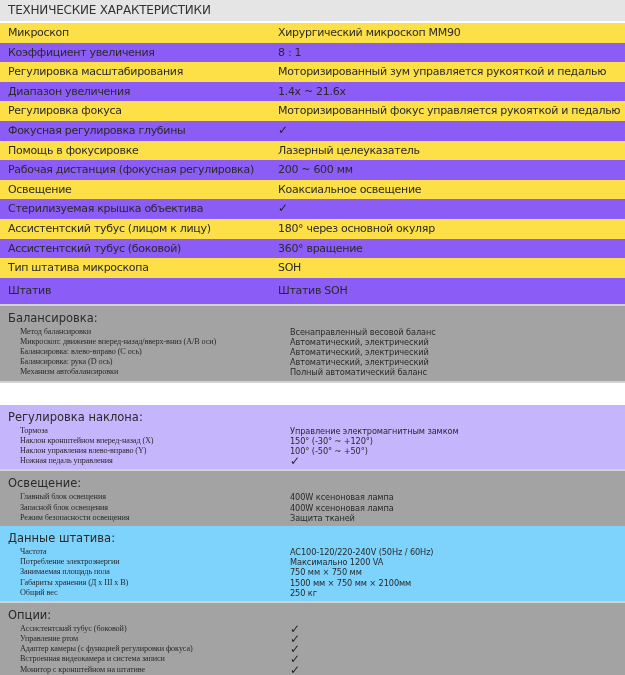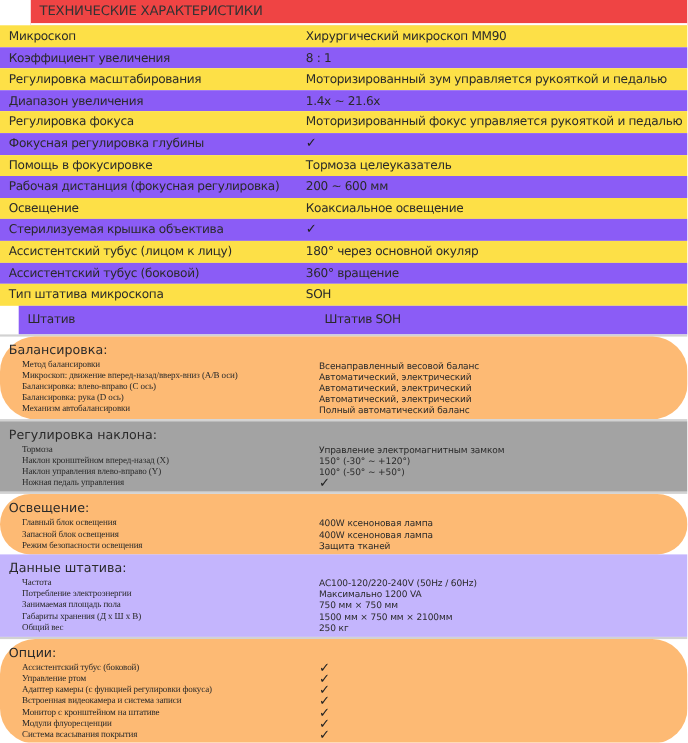--- a/index.html
+++ b/index.html
@@ -1,28 +1,28 @@
 <!DOCTYPE html>
 <html><head>
 <meta charset="utf-8">
 <style>
   html, body { margin: 0; padding: 0; background: #ffffff; }
   body { width: 625px; height: 675px; overflow: hidden; font-family: "DejaVu Sans", sans-serif; color: #2a2a2a; }
-  .header { background: #ef4444; height: 21px; line-height: 21px; padding-left: 8px; font-size: 12px; letter-spacing: -0.2px; color: #333; border-bottom: 2px solid #ffffff; margin-left: 28px; }
+  .header { background: #e5e5e5; height: 21px; line-height: 21px; padding-left: 8px; font-size: 12px; letter-spacing: -0.2px; color: #333; border-bottom: 2px solid #ffffff; }
   .row { height: 19.6px; line-height: 19.6px; font-size: 11px; display: flex; letter-spacing: -0.3px; }
   .row.gray { background: #8b5cf6; }
   .row.white { background: #fde047; }
-  .row.tall { height: 26px; line-height: 26px; margin-left: 17px; }
+  .row.tall { height: 26px; line-height: 26px; }
   .row .k { width: 262px; padding-left: 8px; white-space: nowrap; }
   .row .v { flex: 1; padding-left: 8px; white-space: nowrap; }
   .sep { height: 2px; background: #d2d2d2; }
   .section { padding: 4px 0 3px 0; }
-  .section.white { background: #fdba74; border-radius: 32px; }
-  .section.gray { background: #a3a3a3; }
-  .section.dark { background: #c4b5fd; }
+  .section.white { background: #a3a3a3; }
+  .section.gray { background: #c4b5fd; margin-top: 22px; }
+  .section.dark { background: #7dd3fc; }
   .section .title { font-size: 11.5px; padding-left: 8px; height: 17px; line-height: 17px; color: #2a2a2a; }
   .section .line { display: flex; font-size: 8.2px; height: 10.2px; line-height: 10.2px; letter-spacing: -0.1px; }
   .section .line .k { width: 262px; padding-left: 20px; white-space: nowrap; font-family: Liberation Serif, serif; }
   .section .line .v { flex: 1; padding-left: 8px; white-space: nowrap; }
   .check { font-size: 12px; line-height: 10px; color: #222; }
   .opts .line .v { padding-left: 8px; }
 </style>
 </head>
 <body>
 
@@ -50,21 +50,21 @@
   <div class="row white">
       <span class="k">Регулировка фокуса</span>
       <span class="v">Моторизированный фокус управляется рукояткой и педалью</span>
     </div>
   <div class="row gray">
       <span class="k">Фокусная регулировка глубины</span>
       <span class="v check" style="line-height:19.6px">✓</span>
     </div>
   <div class="row white">
       <span class="k">Помощь в фокусировке</span>
-      <span class="v">Тормоза целеуказатель</span>
+      <span class="v">Лазерный целеуказатель</span>
     </div>
   <div class="row gray">
       <span class="k">Рабочая дистанция (фокусная регулировка)</span>
       <span class="v">200 ~ 600 мм</span>
     </div>
   <div class="row white">
       <span class="k">Освещение</span>
       <span class="v">Коаксиальное освещение</span>
     </div>
   <div class="row gray">

